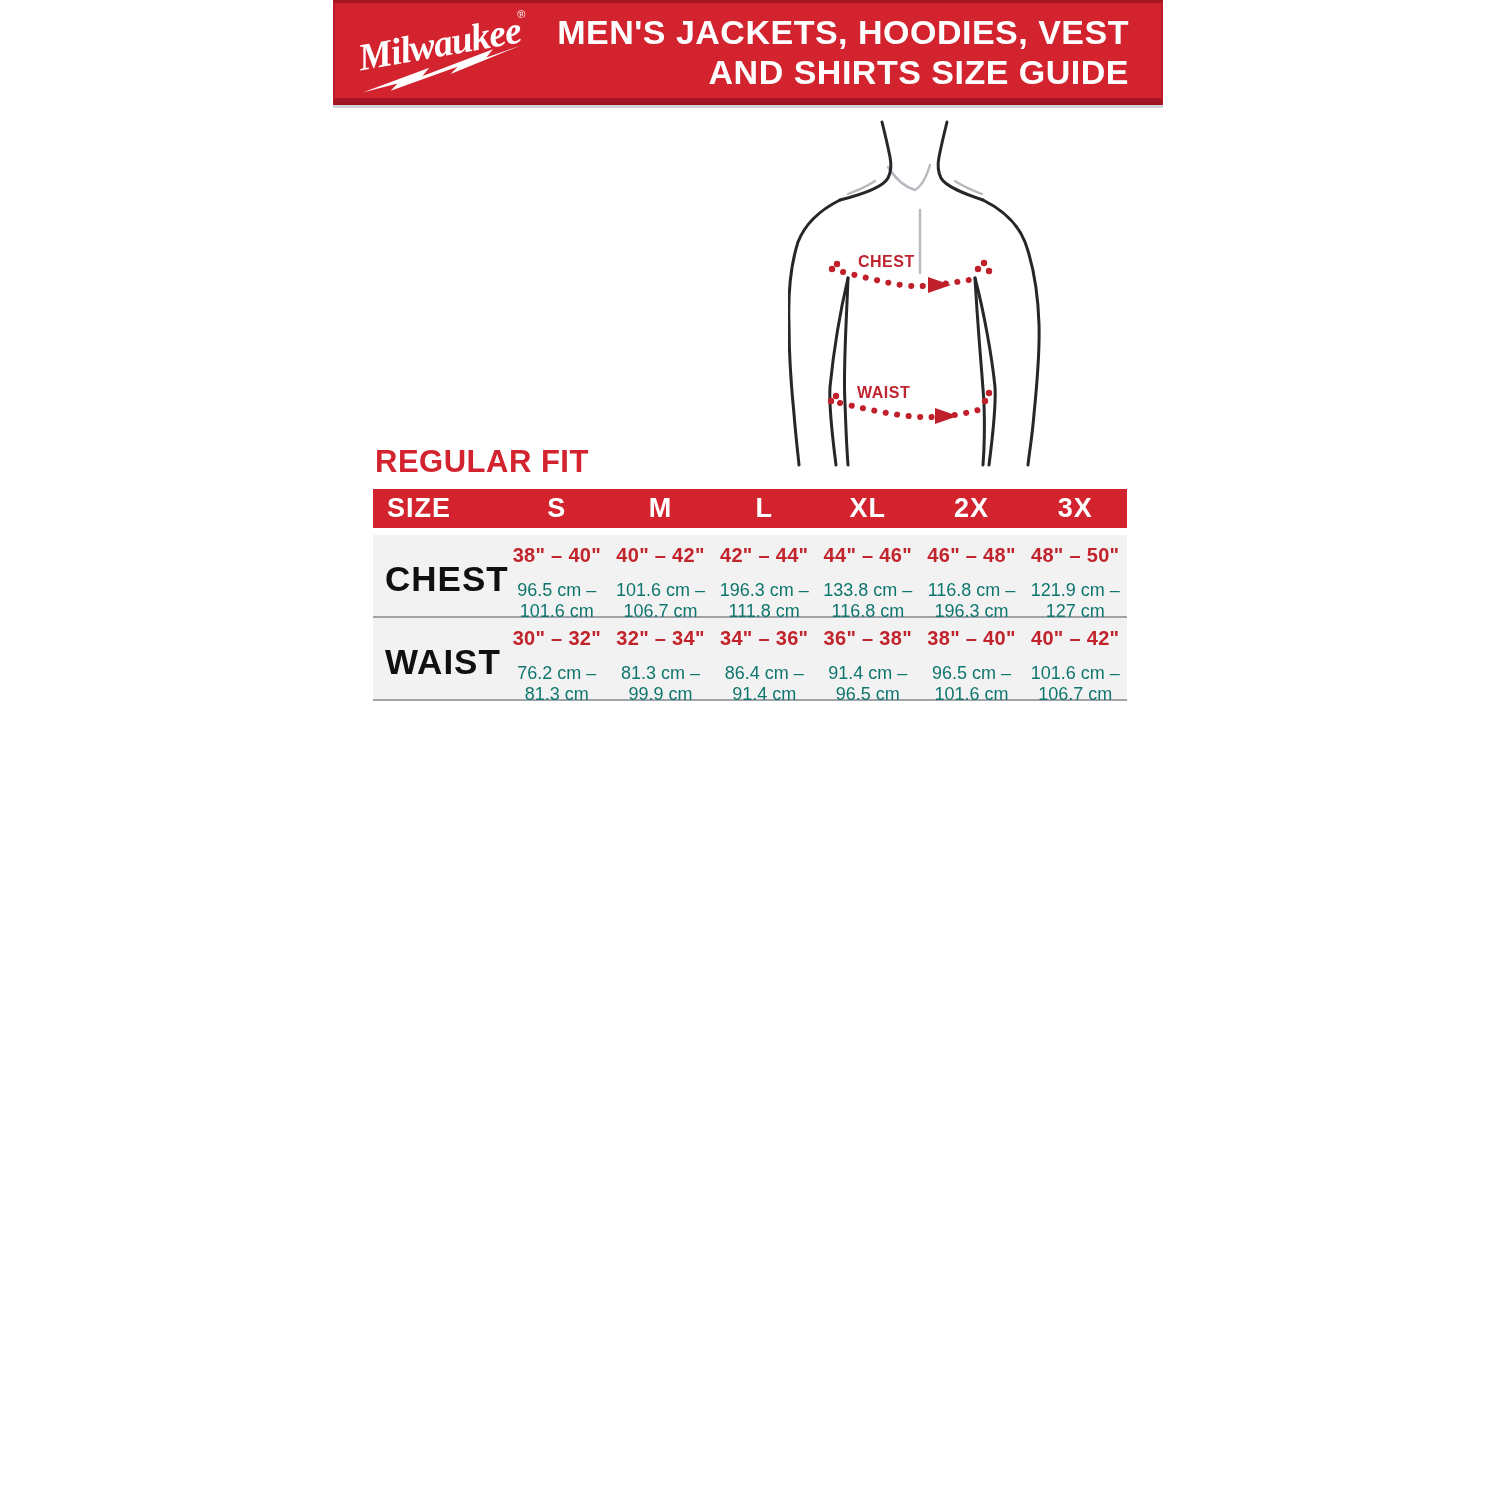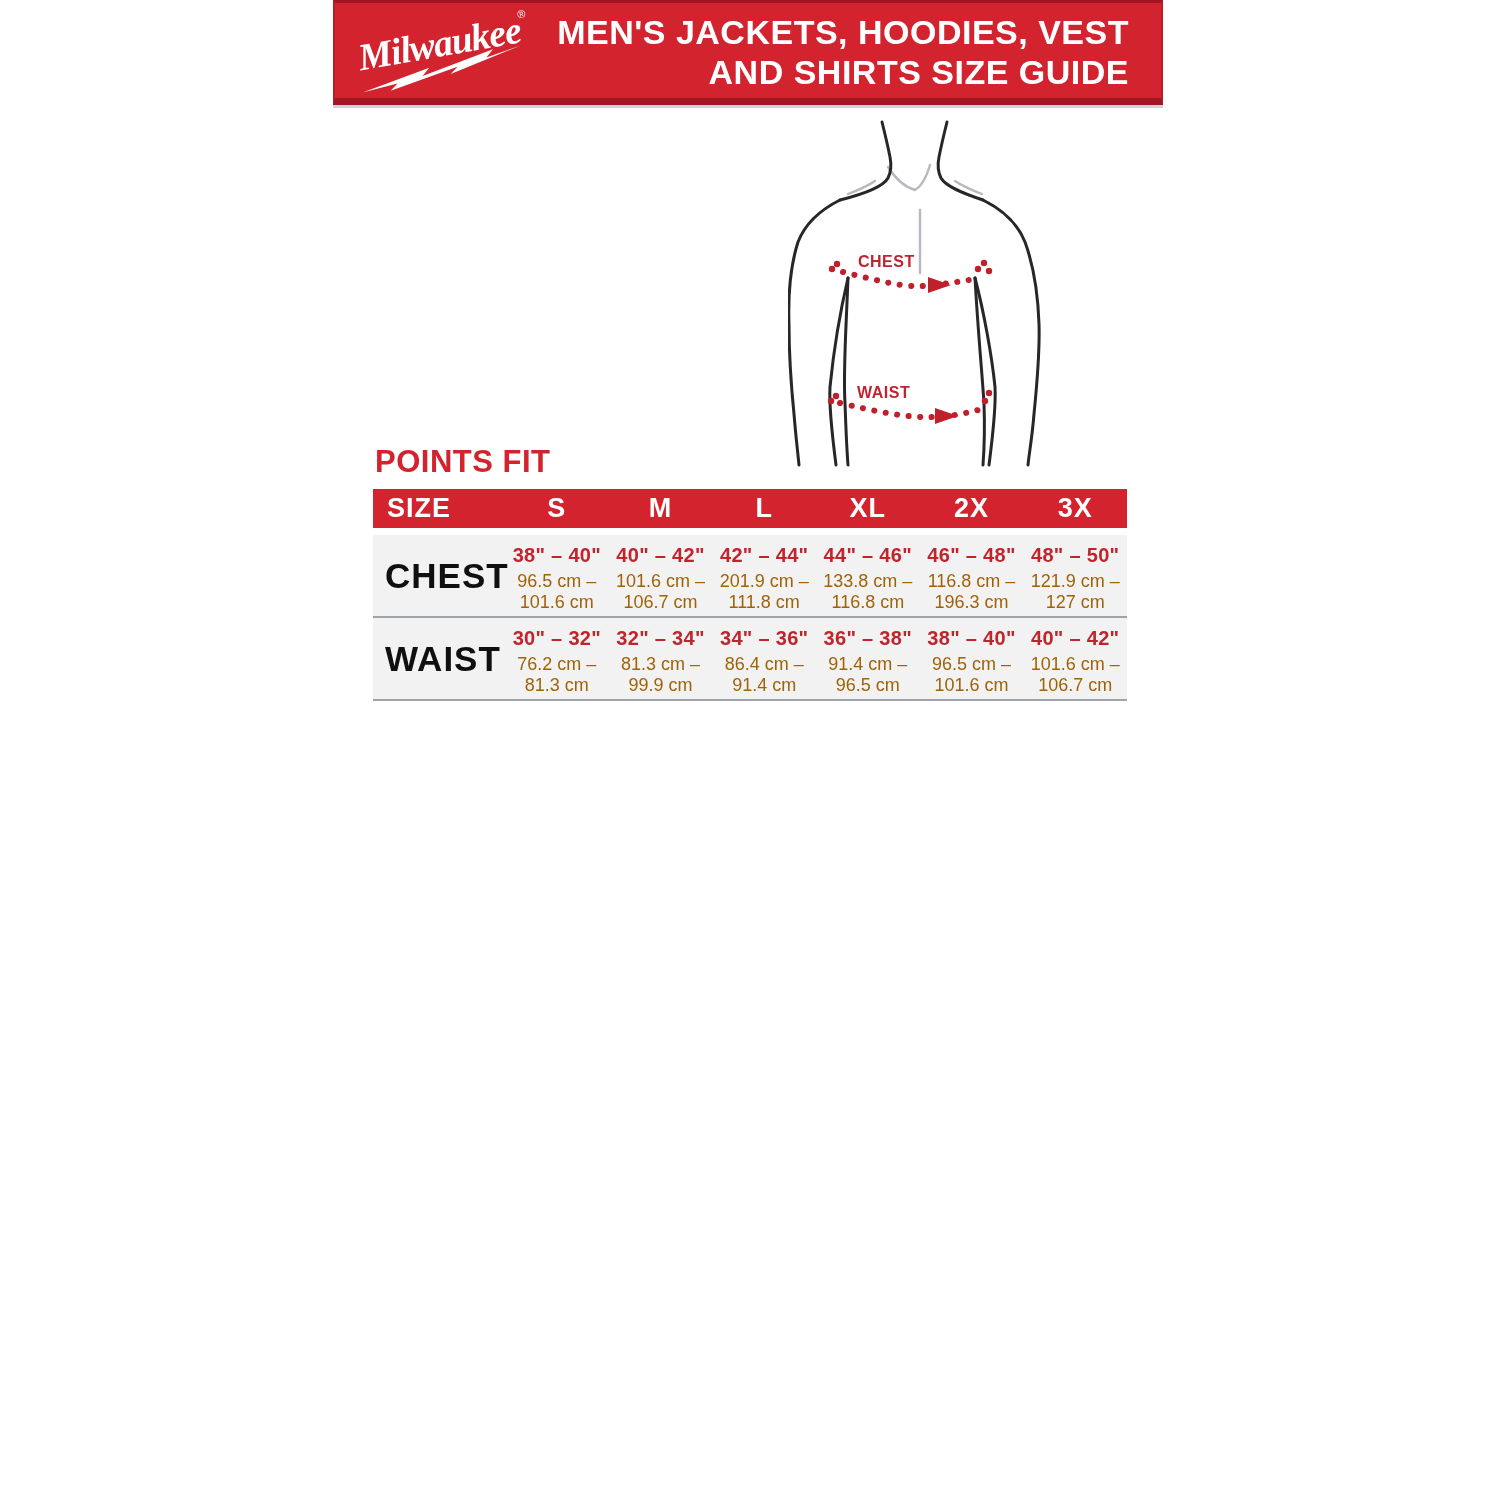--- a/index.html
+++ b/index.html
@@ -48,21 +48,21 @@
     display:grid;grid-template-columns:132px repeat(6,1fr);
     background:#f2f2f3;border-bottom:2px solid #a0a4a8;height:81px;
   }
   .trow.first{margin-top:7px;}
   .row-label{
     display:flex;align-items:center;padding-left:12px;
     font-weight:bold;font-size:35px;letter-spacing:1px;color:#101010;
   }
   .cell{text-align:center;padding-top:9px;}
   .cell .in{color:#c2242c;font-weight:bold;font-size:20px;letter-spacing:.3px;}
-  .cell .cm{color:#a16207;font-size:18px;line-height:21px;margin-top:4px;white-space:pre-line;text-align:center;}
+  .cell .cm{color:#0f766e;font-size:18px;line-height:21px;margin-top:13px;white-space:pre-line;text-align:center;}
 </style>
 </head>
 <body>
 
 <div id="canvas">
 
   <div class="banner">
     <svg class="logo-svg" viewBox="0 0 196 88">
       <g transform="rotate(-10 98 44)">
         <text x="8" y="46" font-family="Liberation Serif, serif" font-style="italic" font-weight="bold" font-size="38" fill="#ffffff" letter-spacing="-1">Milwaukee</text>
@@ -116,21 +116,21 @@
           <circle cx="48" cy="284" r="3.2"></circle>
             <circle cx="43" cy="289" r="3.2"></circle>
           <circle cx="197" cy="289" r="3.2"></circle>
             <circle cx="201" cy="281" r="3.2"></circle>
         </g>
         <text class="meas-label" x="69" y="286">WAIST</text>
       </g>
     </svg>
   </div>
 
-  <div class="section-title">POINTS FIT</div>
+  <div class="section-title">REGULAR FIT</div>
 
   <div class="size-table">
     <div class="thead">
       <div class="h-first">SIZE</div>
       <div class="h-cell">S</div>
       <div class="h-cell">M</div>
       <div class="h-cell">L</div>
       <div class="h-cell">XL</div>
       <div class="h-cell">2X</div>
       <div class="h-cell">3X</div>
@@ -143,21 +143,21 @@
         <div class="cm">96.5 cm –
 101.6 cm</div>
       </div>
       <div class="cell">
         <div class="in">40" – 42"</div>
         <div class="cm">101.6 cm –
 106.7 cm</div>
       </div>
       <div class="cell">
         <div class="in">42" – 44"</div>
-        <div class="cm">201.9 cm –
+        <div class="cm">196.3 cm –
 111.8 cm</div>
       </div>
       <div class="cell">
         <div class="in">44" – 46"</div>
         <div class="cm">133.8 cm –
 116.8 cm</div>
       </div>
       <div class="cell">
         <div class="in">46" – 48"</div>
         <div class="cm">116.8 cm –

